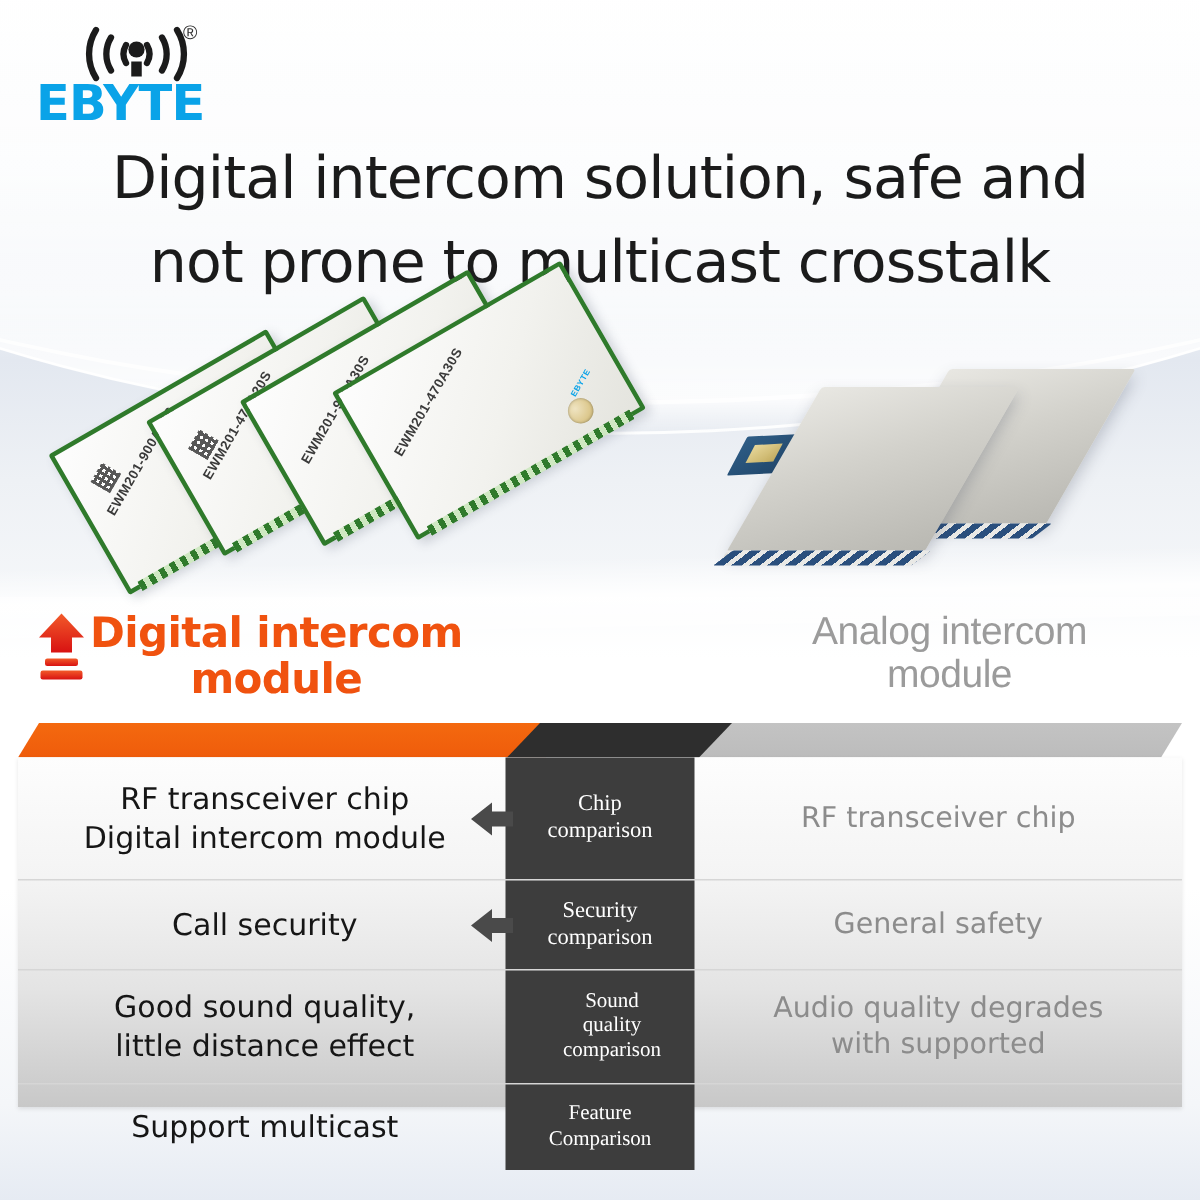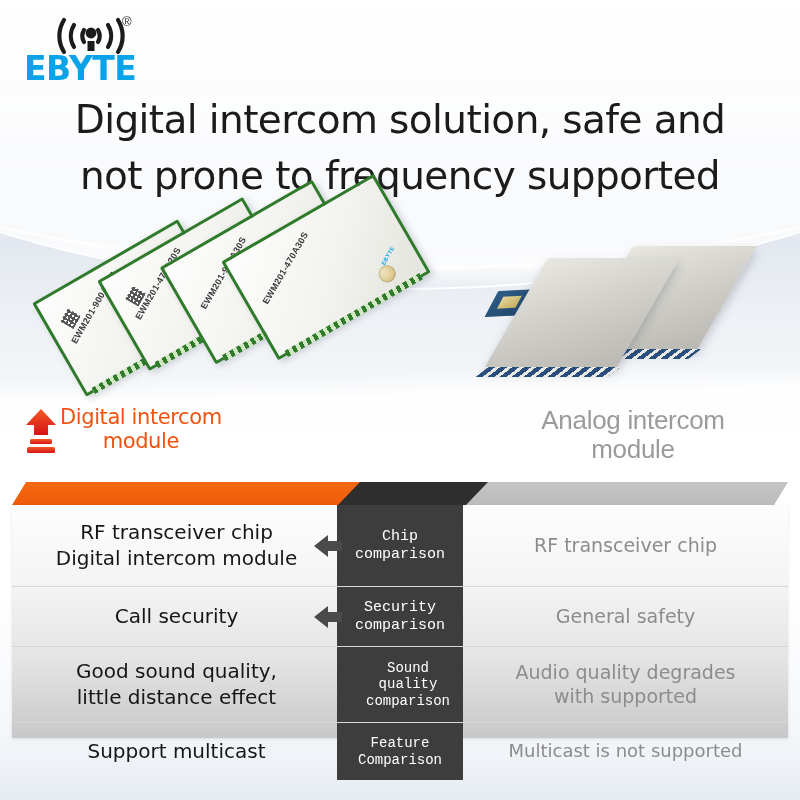--- a/index.html
+++ b/index.html
@@ -209,22 +209,22 @@
     display: flex;
     align-items: flex-start;
     gap: 2px;
   }
   .up-arrow-icon {
     flex: 0 0 auto;
     margin-top: 2px;
   }
   #vsrow .left-label {
     font-family: "DejaVu Sans", sans-serif;
-    font-weight: 400;
-    font-size: 21px;
+    font-weight: 700;
+    font-size: 28px;
     line-height: 1.12;
     color: #f0520f;
     text-align: center;
     letter-spacing: -0.4px;
   }
   #vsrow .vs {
     position: absolute;
     left: 372px; top: 6px;
     width: 110px;
     text-align: center;
@@ -308,21 +308,21 @@
     color: #161616;
   }
   .cell-mid {
     width: 126px;
     background: #3d3d3d;
     color: #ffffff;
     display: flex;
     align-items: center;
     justify-content: center;
     text-align: center;
-    font-family: Liberation Mono, monospace;
+    font-family: Liberation Serif, serif;
     font-size: 15px;
     line-height: 1.15;
     position: relative;
     z-index: 2;
   }
   .cell-right {
     flex: 1;
     display: flex;
     align-items: center;
     justify-content: center;
@@ -367,21 +367,21 @@
         <circle cx="73" cy="19" r="5.4" fill="#1b1b1b"></circle>
         <rect x="69.5" y="27" width="7" height="10" fill="#1b1b1b"></rect>
       </svg>
     </div>
     <span class="reg">®</span>
     <span class="brand">EBYTE</span>
   </div>
 
   <div id="headline">
     <span class="ln">Digital intercom solution, safe and</span>
-    <span class="ln">not prone to frequency supported</span>
+    <span class="ln">not prone to multicast crosstalk</span>
   </div>
 
   <div id="products">
 
     <div class="pcb" style="left:48px; top:44px; width:168px; height:108px; transform:rotate(-30deg);">
       <div class="qr"></div>
       <div class="ptext">EWM201-900A20S</div>
       <div class="pbrand">EBYTE</div>
       <div class="chip" style="right:16%; bottom:8%;"></div>
       <div class="pads" style="left:4%; right:4%; bottom:-5px; height:7px;"></div>
@@ -529,21 +529,18 @@
       <div class="row" style="height:57px;">
         <div class="cell-left">
           <span>Support multicast</span>
         </div>
         <div class="cell-mid" style="font-size:14px;">
           <span>
             <span>Feature</span><br>
             <span>Comparison</span>
           </span>
         </div>
-        <div class="cell-right" style="font-size:18px;">
-          <span>Multicast is not supported</span>
-        </div>
       </div>
 
     </div>
   </div>
 
 </div>
 
 </body></html>

